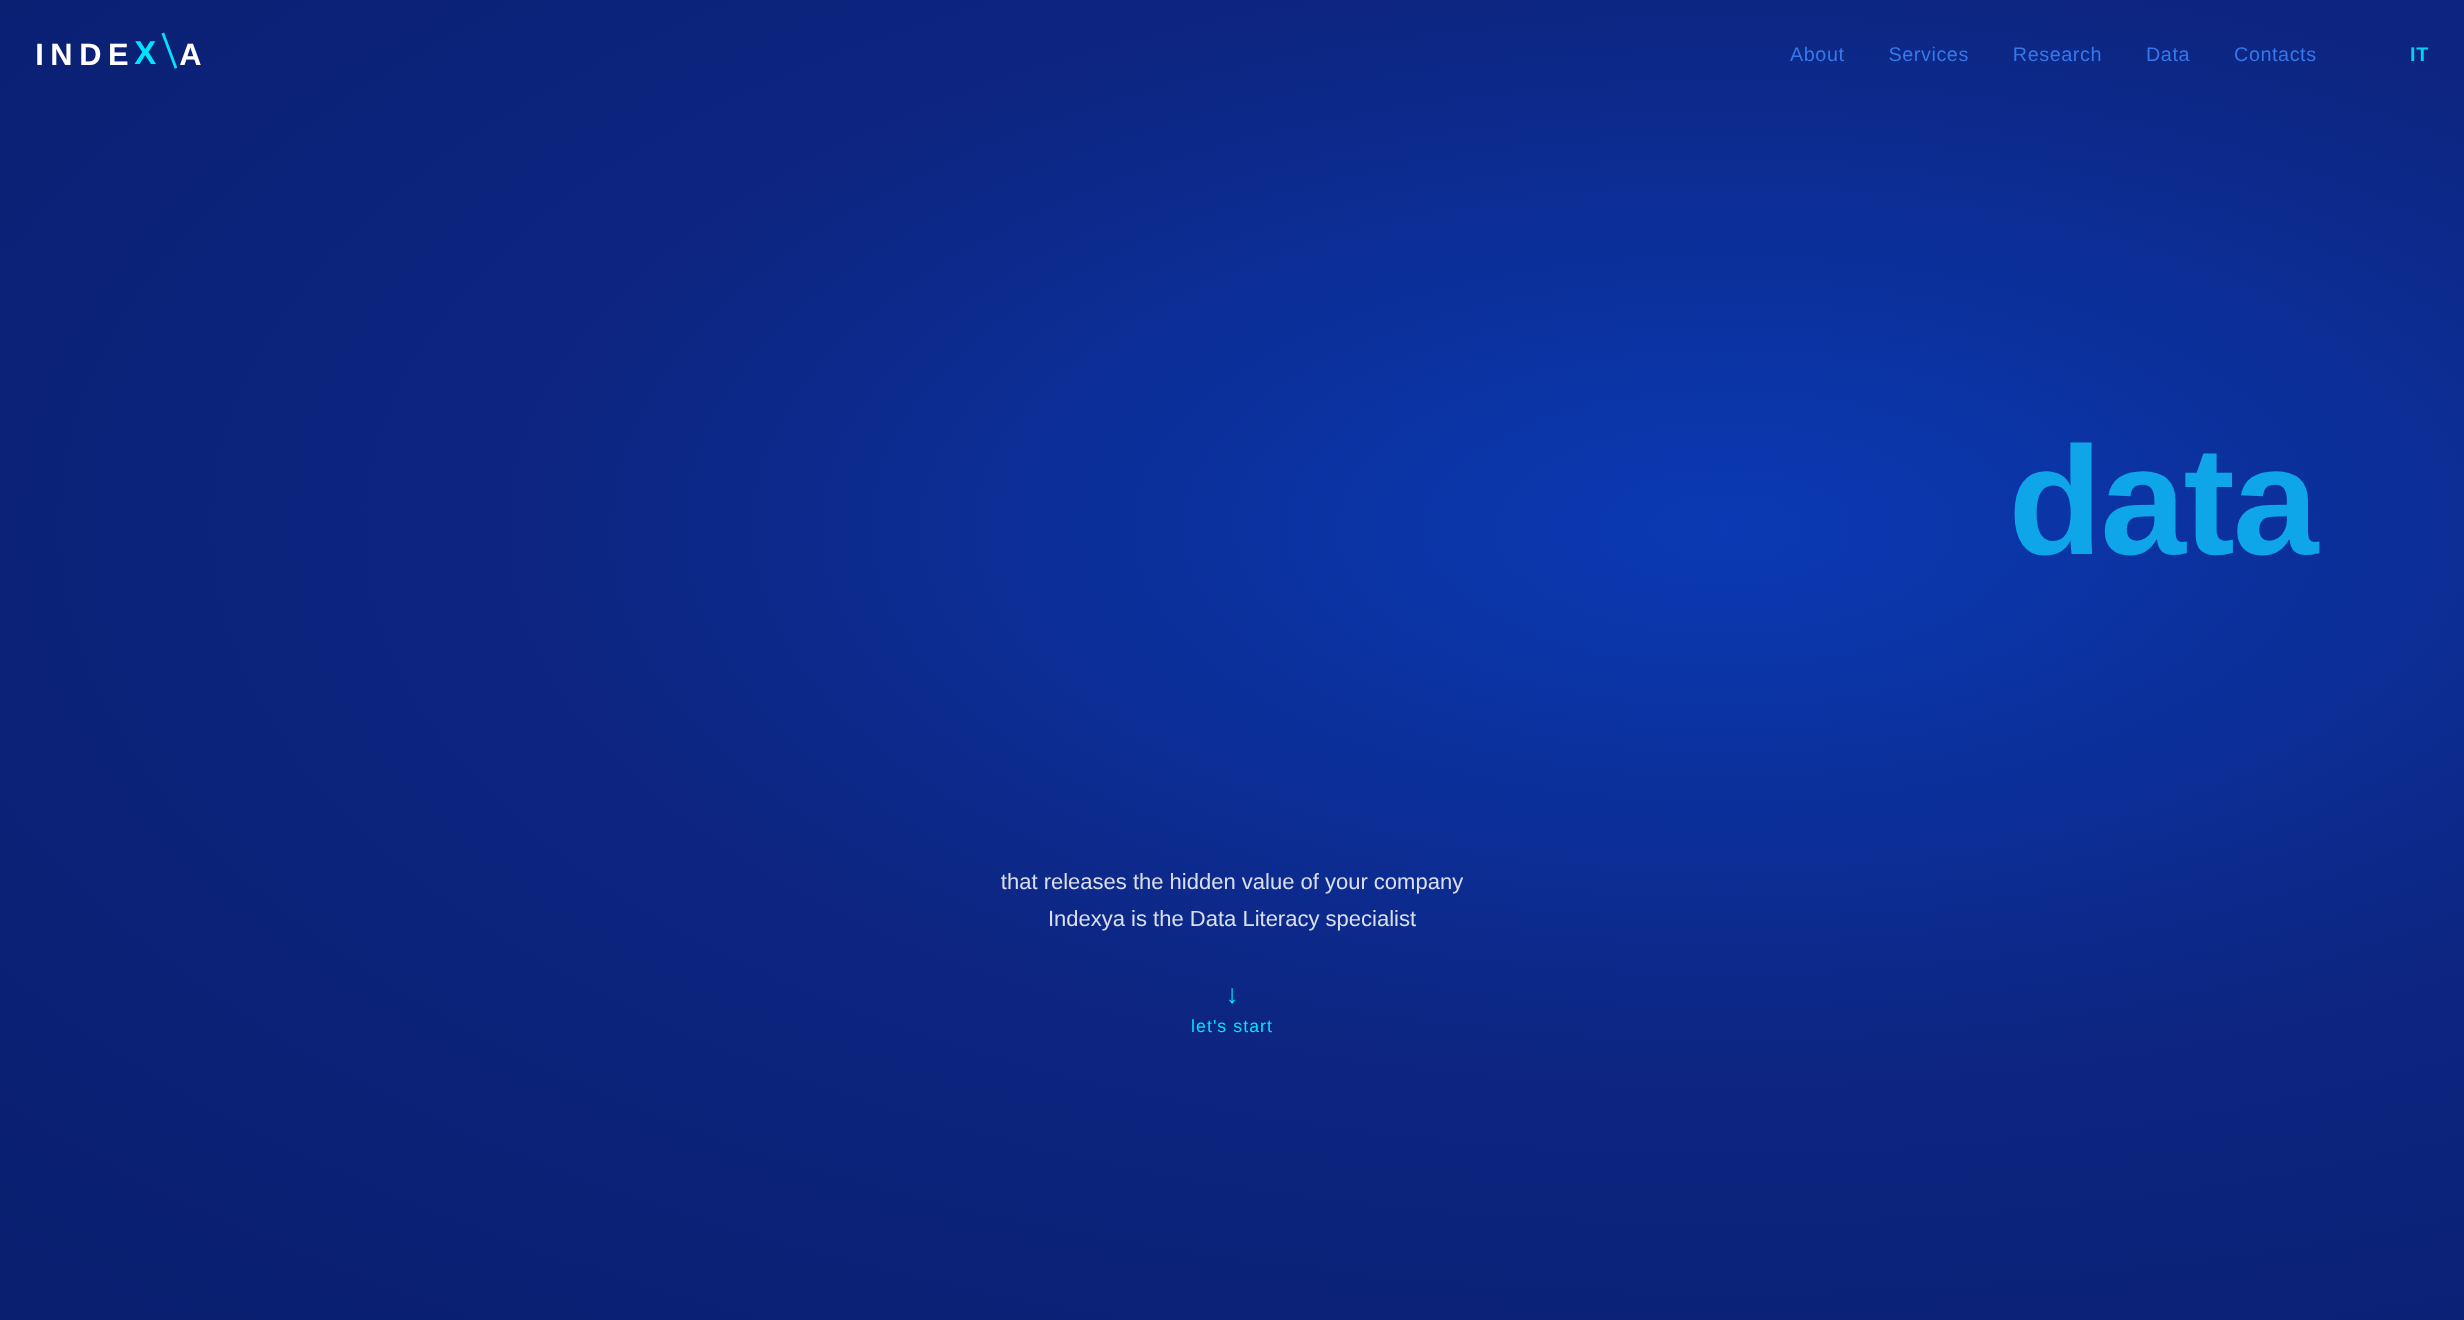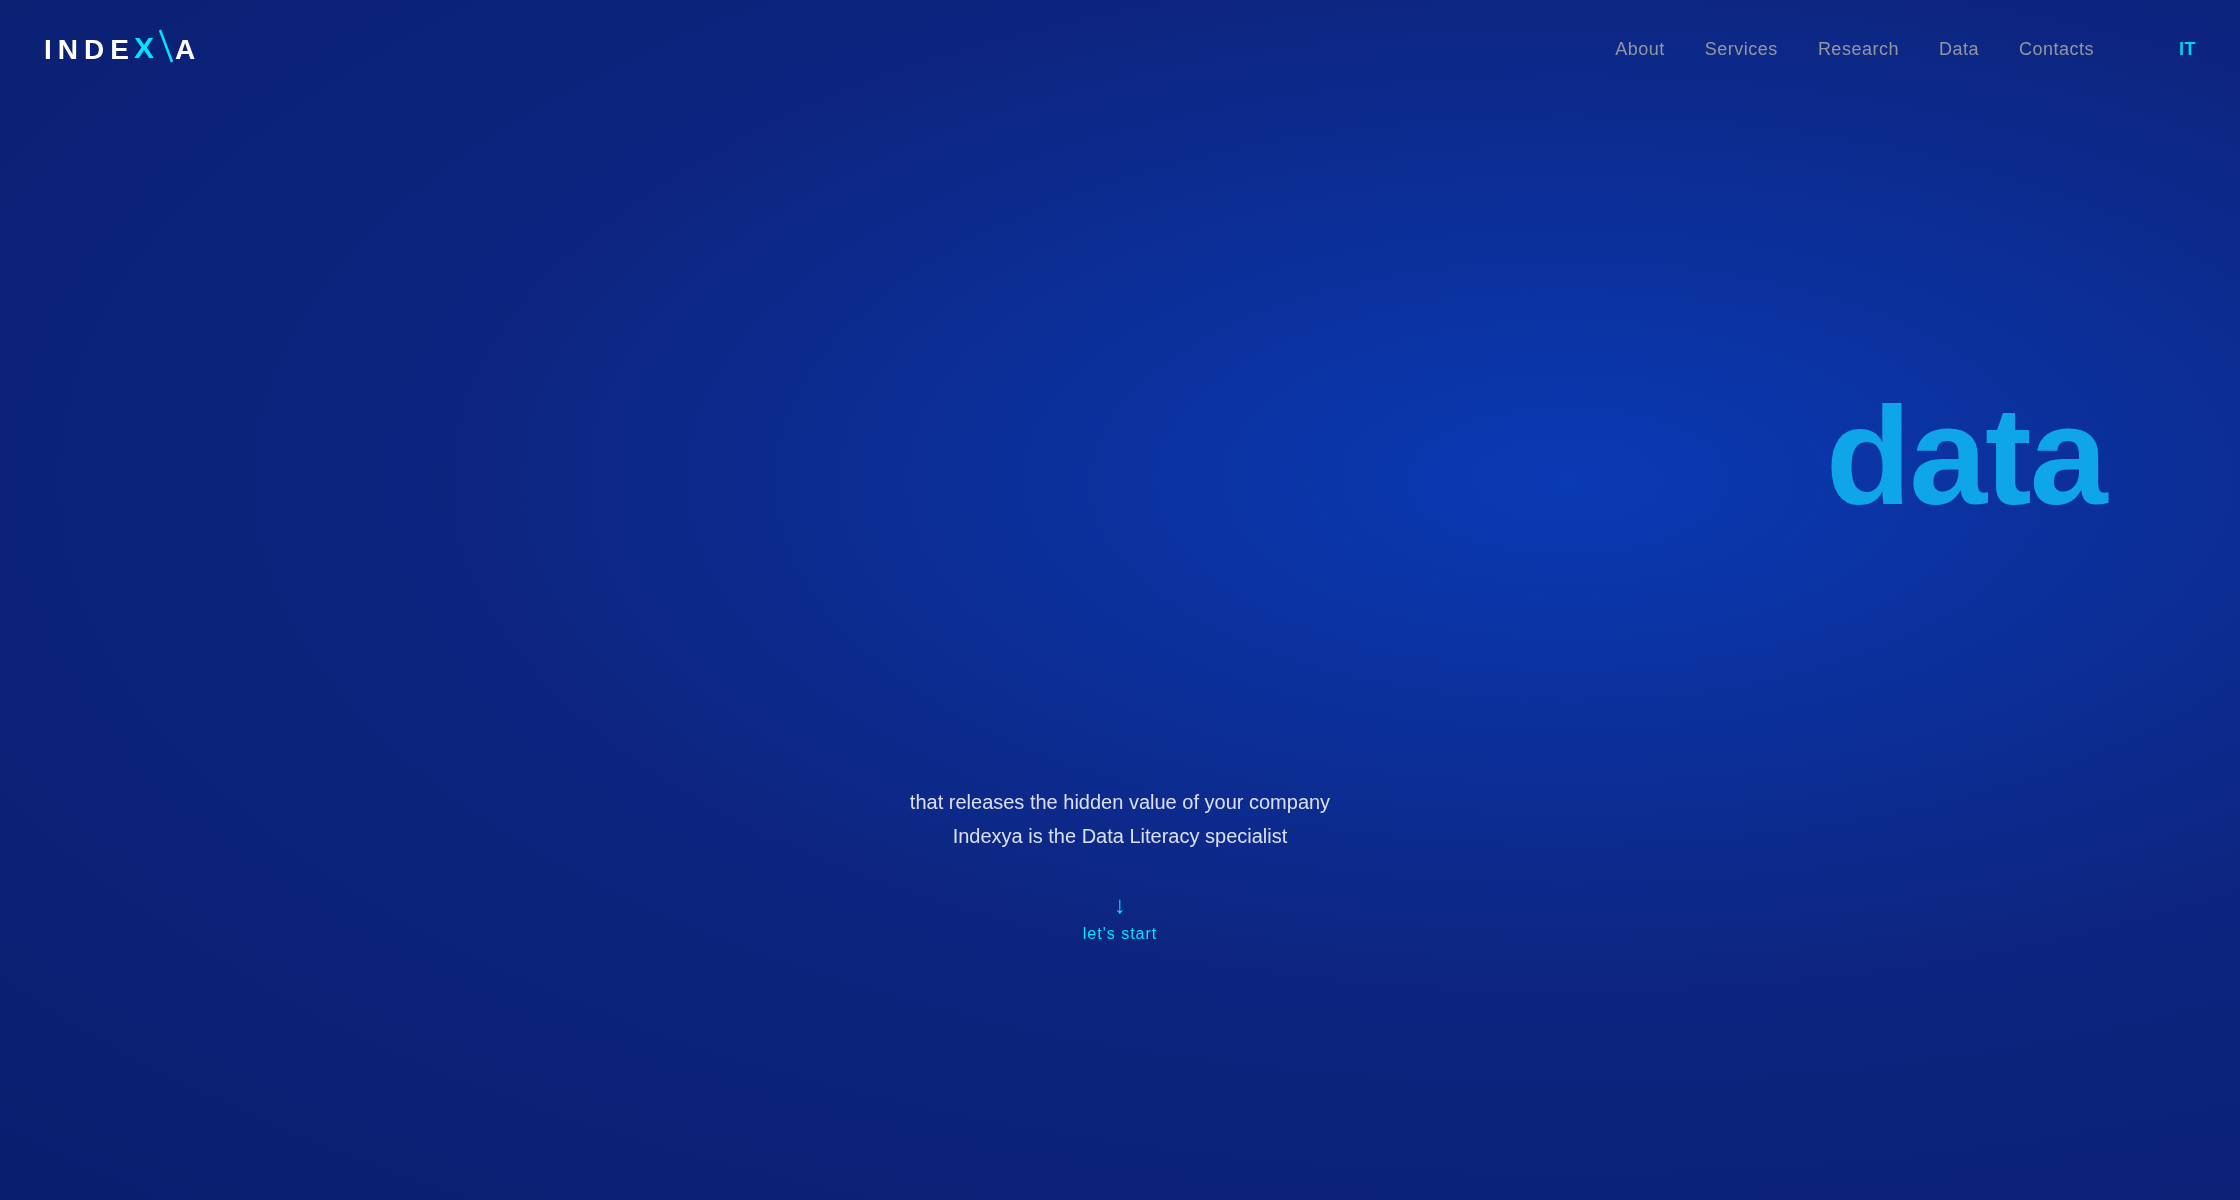--- a/index.html
+++ b/index.html
@@ -14,21 +14,21 @@
       width: 100%;
       height: 100vh;
       overflow: hidden;
       color: white;
     }
 
     header {
       display: flex;
       justify-content: space-between;
       align-items: center;
-      padding: 28px 44px;
+      padding: 28px 32px;
       position: relative;
       z-index: 10;
     }
 
     .logo-container {
       display: flex;
       align-items: center;
     }
 
     .logo-text {
@@ -39,21 +39,21 @@
       text-transform: uppercase;
     }
 
     nav {
       display: flex;
       align-items: center;
       gap: 40px;
     }
 
     nav a {
-      color: #a3a3a3;
+      color: #3b82f6;
       text-decoration: none;
       font-size: 18px;
       font-weight: 400;
       letter-spacing: 0.5px;
       opacity: 0.9;
     }
 
     nav .lang {
       color: #00e5ff;
       font-size: 18px;

